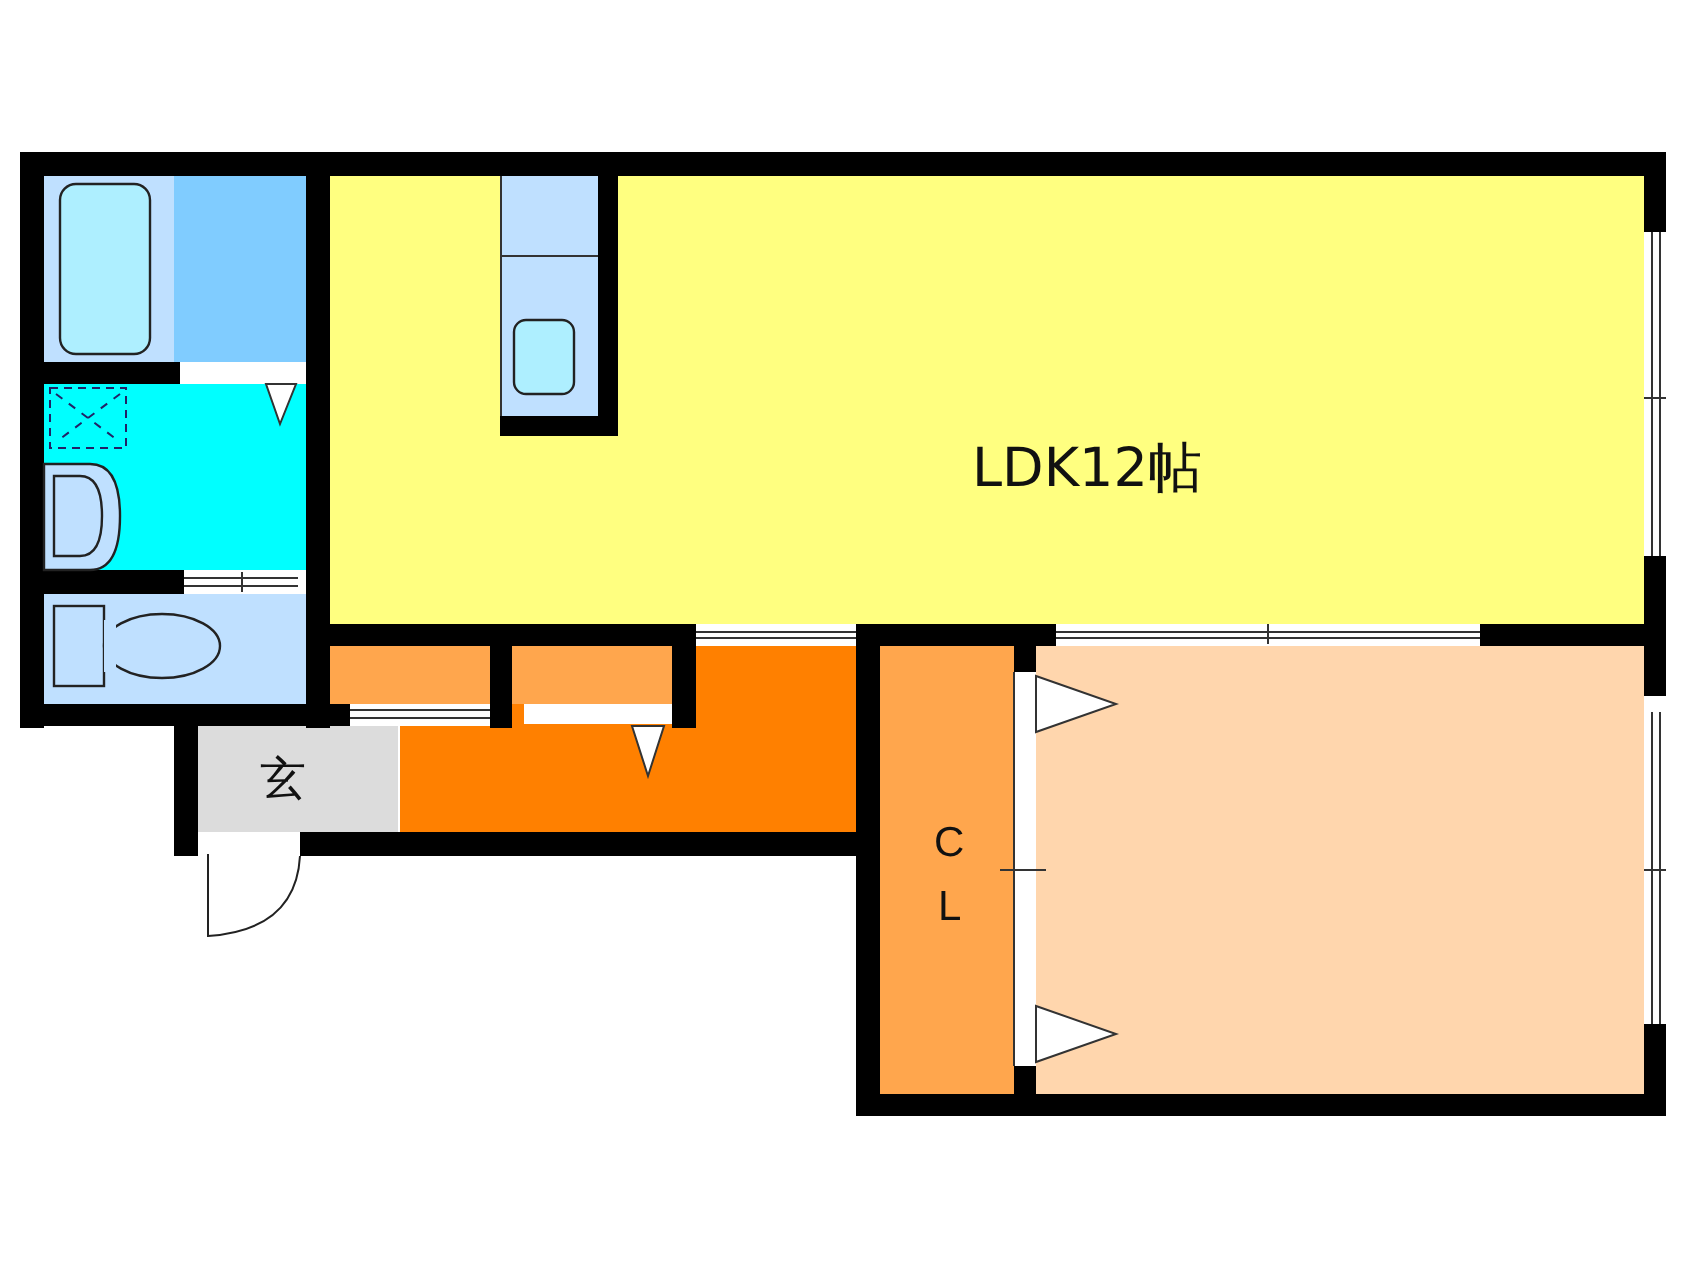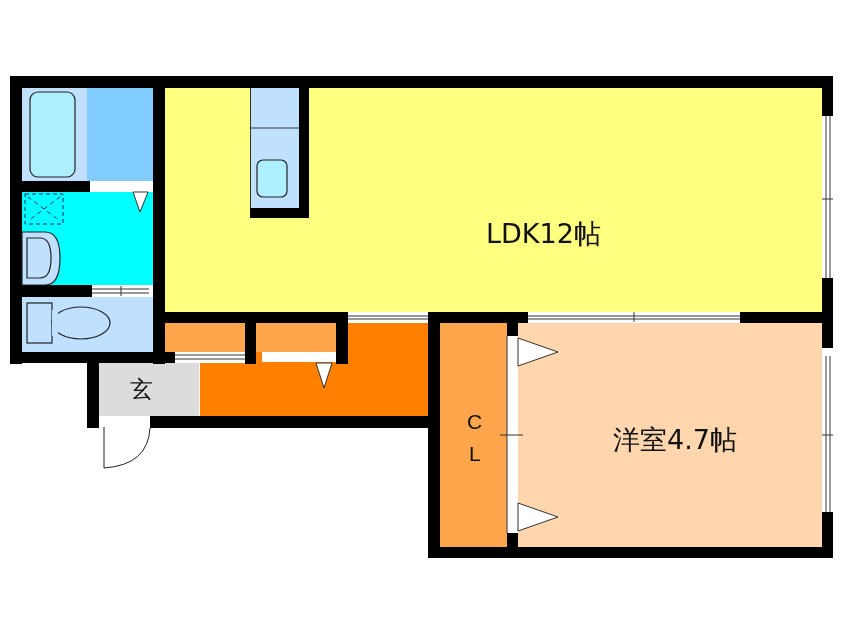--- a/index.html
+++ b/index.html
@@ -106,17 +106,16 @@
     <line x1="507" y1="336" x2="507" y2="533" stroke="#333"></line>
     <line x1="500" y1="435" x2="523" y2="435" stroke="#333"></line>
     <polygon points="518,338 558,352 518,366" fill="#fff" stroke="#333" stroke-width="1"></polygon>
     <polygon points="518,503 558,517 518,531" fill="#fff" stroke="#333" stroke-width="1"></polygon>
 
     <rect x="104" y="417" width="45" height="10" fill="#fff"></rect>
     <path d="M104,427 L104,468 Q148,465 150,428" fill="none" stroke="#222" stroke-width="1"></path>
   </svg>
 
   <div class="label" style="left:486px;top:216px;font-size:27px;font-family:'DejaVu Sans',sans-serif;">LDK12帖</div>
-  <div class="label" style="left:613px;top:422px;font-size:27px;font-family:'DejaVu Sans',sans-serif;">洋室4.7帖</div>
   <div class="label" style="left:467px;top:410px;font-size:21px;font-family:'Liberation Sans',sans-serif;">C</div>
   <div class="label" style="left:469px;top:442px;font-size:21px;font-family:'Liberation Sans',sans-serif;">L</div>
   <div class="label" style="left:130px;top:374px;font-size:23px;font-family:'DejaVu Sans',sans-serif;">玄</div>
 </div>
 
 </body></html>

